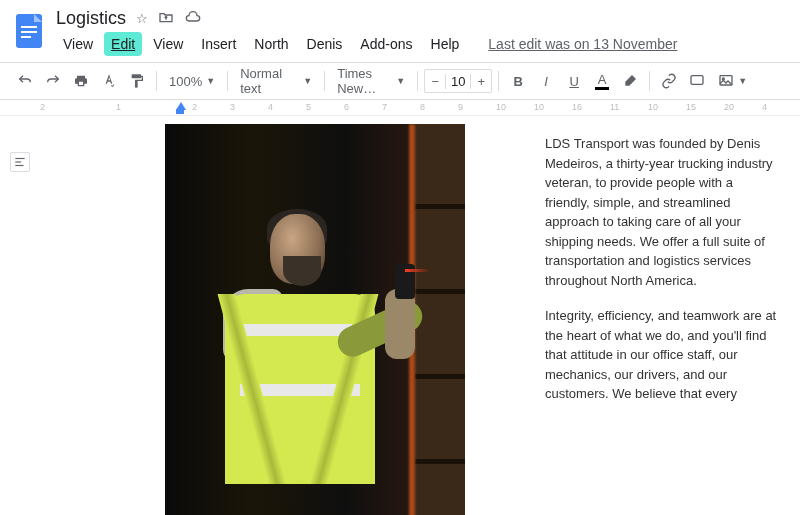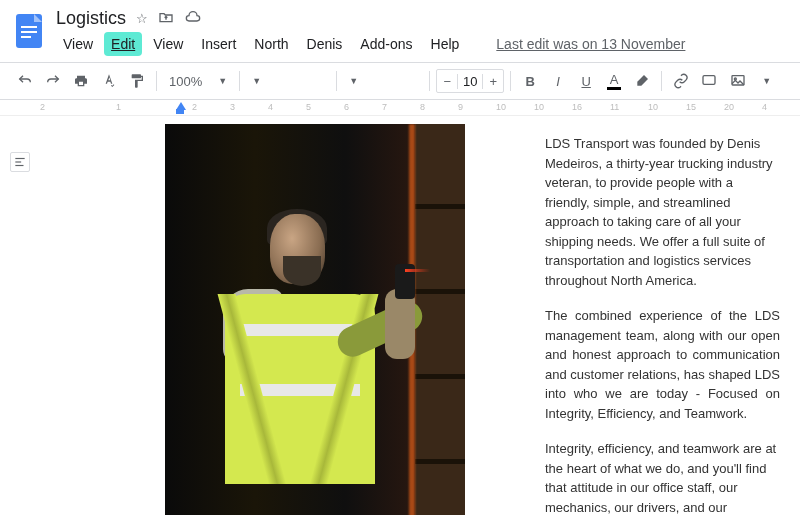--- a/index.html
+++ b/index.html
@@ -7,25 +7,25 @@
 .header { padding: 8px 12px 0; display: flex; align-items: flex-start; }
 .doc-icon { width: 36px; height: 48px; margin-right: 8px; }
 .doc-icon svg { display: block; }
 .title-area { flex: 1; }
 .title-row { display: flex; align-items: center; gap: 10px; }
 .doc-title { font-size: 18px; color: #202124; }
 .title-icon { color: #5f6368; cursor: pointer; }
 .menu-row { display: flex; align-items: center; gap: 4px; margin-top: 3px; font-size: 14px; color: #202124; }
 .menu-item { padding: 4px 7px; border-radius: 4px; cursor: pointer; }
 .menu-item.active { background: #5eead4; text-decoration: underline; }
-.last-edit { color: #5f6368; text-decoration: underline; margin-left: 26px; cursor: pointer; font-size: 14px; }
+.last-edit { color: #5f6368; text-decoration: underline; margin-left: 18px; cursor: pointer; font-size: 14px; }
 .toolbar { border-top: 1px solid #dadce0; border-bottom: 1px solid #dadce0; padding: 5px 12px; display: flex; align-items: center; gap: 2px; margin-top: 6px; }
 .tb-btn { width: 26px; height: 26px; display: inline-flex; align-items: center; justify-content: center; color: #5f6368; border-radius: 4px; cursor: pointer; }
 .tb-sep { width: 1px; height: 20px; background: #dadce0; margin: 0 4px; }
-.tb-select { display: inline-flex; align-items: center; padding: 0 6px; height: 26px; color: #5f6368; border-radius: 4px; cursor: pointer; gap: 16px; font-size: 13px; }
+.tb-select { display: inline-flex; align-items: center; padding: 0 6px; height: 26px; color: #5f6368; border-radius: 4px; cursor: pointer; gap: 4px; font-size: 13px; }
 .font-size-box { display: inline-flex; align-items: center; border: 1px solid #dadce0; border-radius: 2px; height: 24px; }
 .fs-btn { width: 20px; height: 22px; display: inline-flex; align-items: center; justify-content: center; cursor: pointer; color: #5f6368; }
 .fs-val { width: 26px; text-align: center; font-size: 13px; color: #202124; border-left: 1px solid #dadce0; border-right: 1px solid #dadce0; }
 .ruler { height: 16px; background: #fff; position: relative; font-size: 9px; color: #bdbdbd; border-bottom: 1px solid #eee; }
 .ruler-inner { position: absolute; left: 40px; right: 0; top: 0; height: 100%; display: flex; }
 .ruler-tick { flex: none; width: 38px; text-align: left; position: relative; }
 .ruler-tick span { position: absolute; top: 2px; left: 0; }
 .indent-marker { position: absolute; top: 2px; left: 176px; width: 0; height: 0; border-left: 5px solid transparent; border-right: 5px solid transparent; border-bottom: 8px solid #4285f4; }
 .indent-marker2 { position: absolute; top: 9px; left: 176px; width: 8px; height: 5px; background: #4285f4; }
 .workspace { display: flex; height: calc(515px - 108px); }
@@ -124,24 +124,26 @@
         <path d="M18 4V3c0-.5-.5-1-1-1H5c-.5 0-1 .5-1 1v4c0 .5.5 1 1 1h12c.5 0 1-.5 1-1V6h1v4H9v11c0 .5.5 1 1 1h2c.5 0 1-.5 1-1v-9h8V4h-3z"></path>
       </svg>
     </span>
   <div class="tb-sep"></div>
   <span class="tb-select">
       <span>100%</span>
       <span class="chevron">▼</span>
     </span>
   <div class="tb-sep"></div>
   <span class="tb-select" style="width:84px">
+      <span>Normal text</span>
       <span class="chevron">▼</span>
     </span>
   <div class="tb-sep"></div>
   <span class="tb-select" style="width:80px">
+      <span>Times New…</span>
       <span class="chevron">▼</span>
     </span>
   <div class="tb-sep"></div>
   <div class="font-size-box">
     <span class="fs-btn">−</span>
     <span class="fs-val">10</span>
     <span class="fs-btn">+</span>
   </div>
   <div class="tb-sep"></div>
   <span class="tb-btn">
@@ -274,17 +276,16 @@
         <div class="hair"></div>
         <div class="head"></div>
         <div class="beard"></div>
         <div class="arm"></div>
         <div class="forearm"></div>
         <div class="scanner"></div>
       </div>
     </div>
     <div class="page-text">
       <p>LDS Transport was founded by Denis Medeiros, a thirty-year trucking industry veteran, to provide people with a friendly, simple, and streamlined approach to taking care of all your shipping needs. We offer a full suite of transportation and logistics services throughout North America.</p>
-      <p class="justified">The combined experience of the LDS management team, along with our open and honest approach to communication and customer relations, has shaped LDS into who we are today - Focused on Integrity, Efficiency, and Teamwork.</p>
       <p><span>Integrity, efficiency, and teamwork are at the heart of what we do, and you'll find that attitude in  our  office staff, our mechanics, our drivers, and our customers. We believe that every </span></p>
     </div>
   </div>
 </div>
 
 </body></html>

